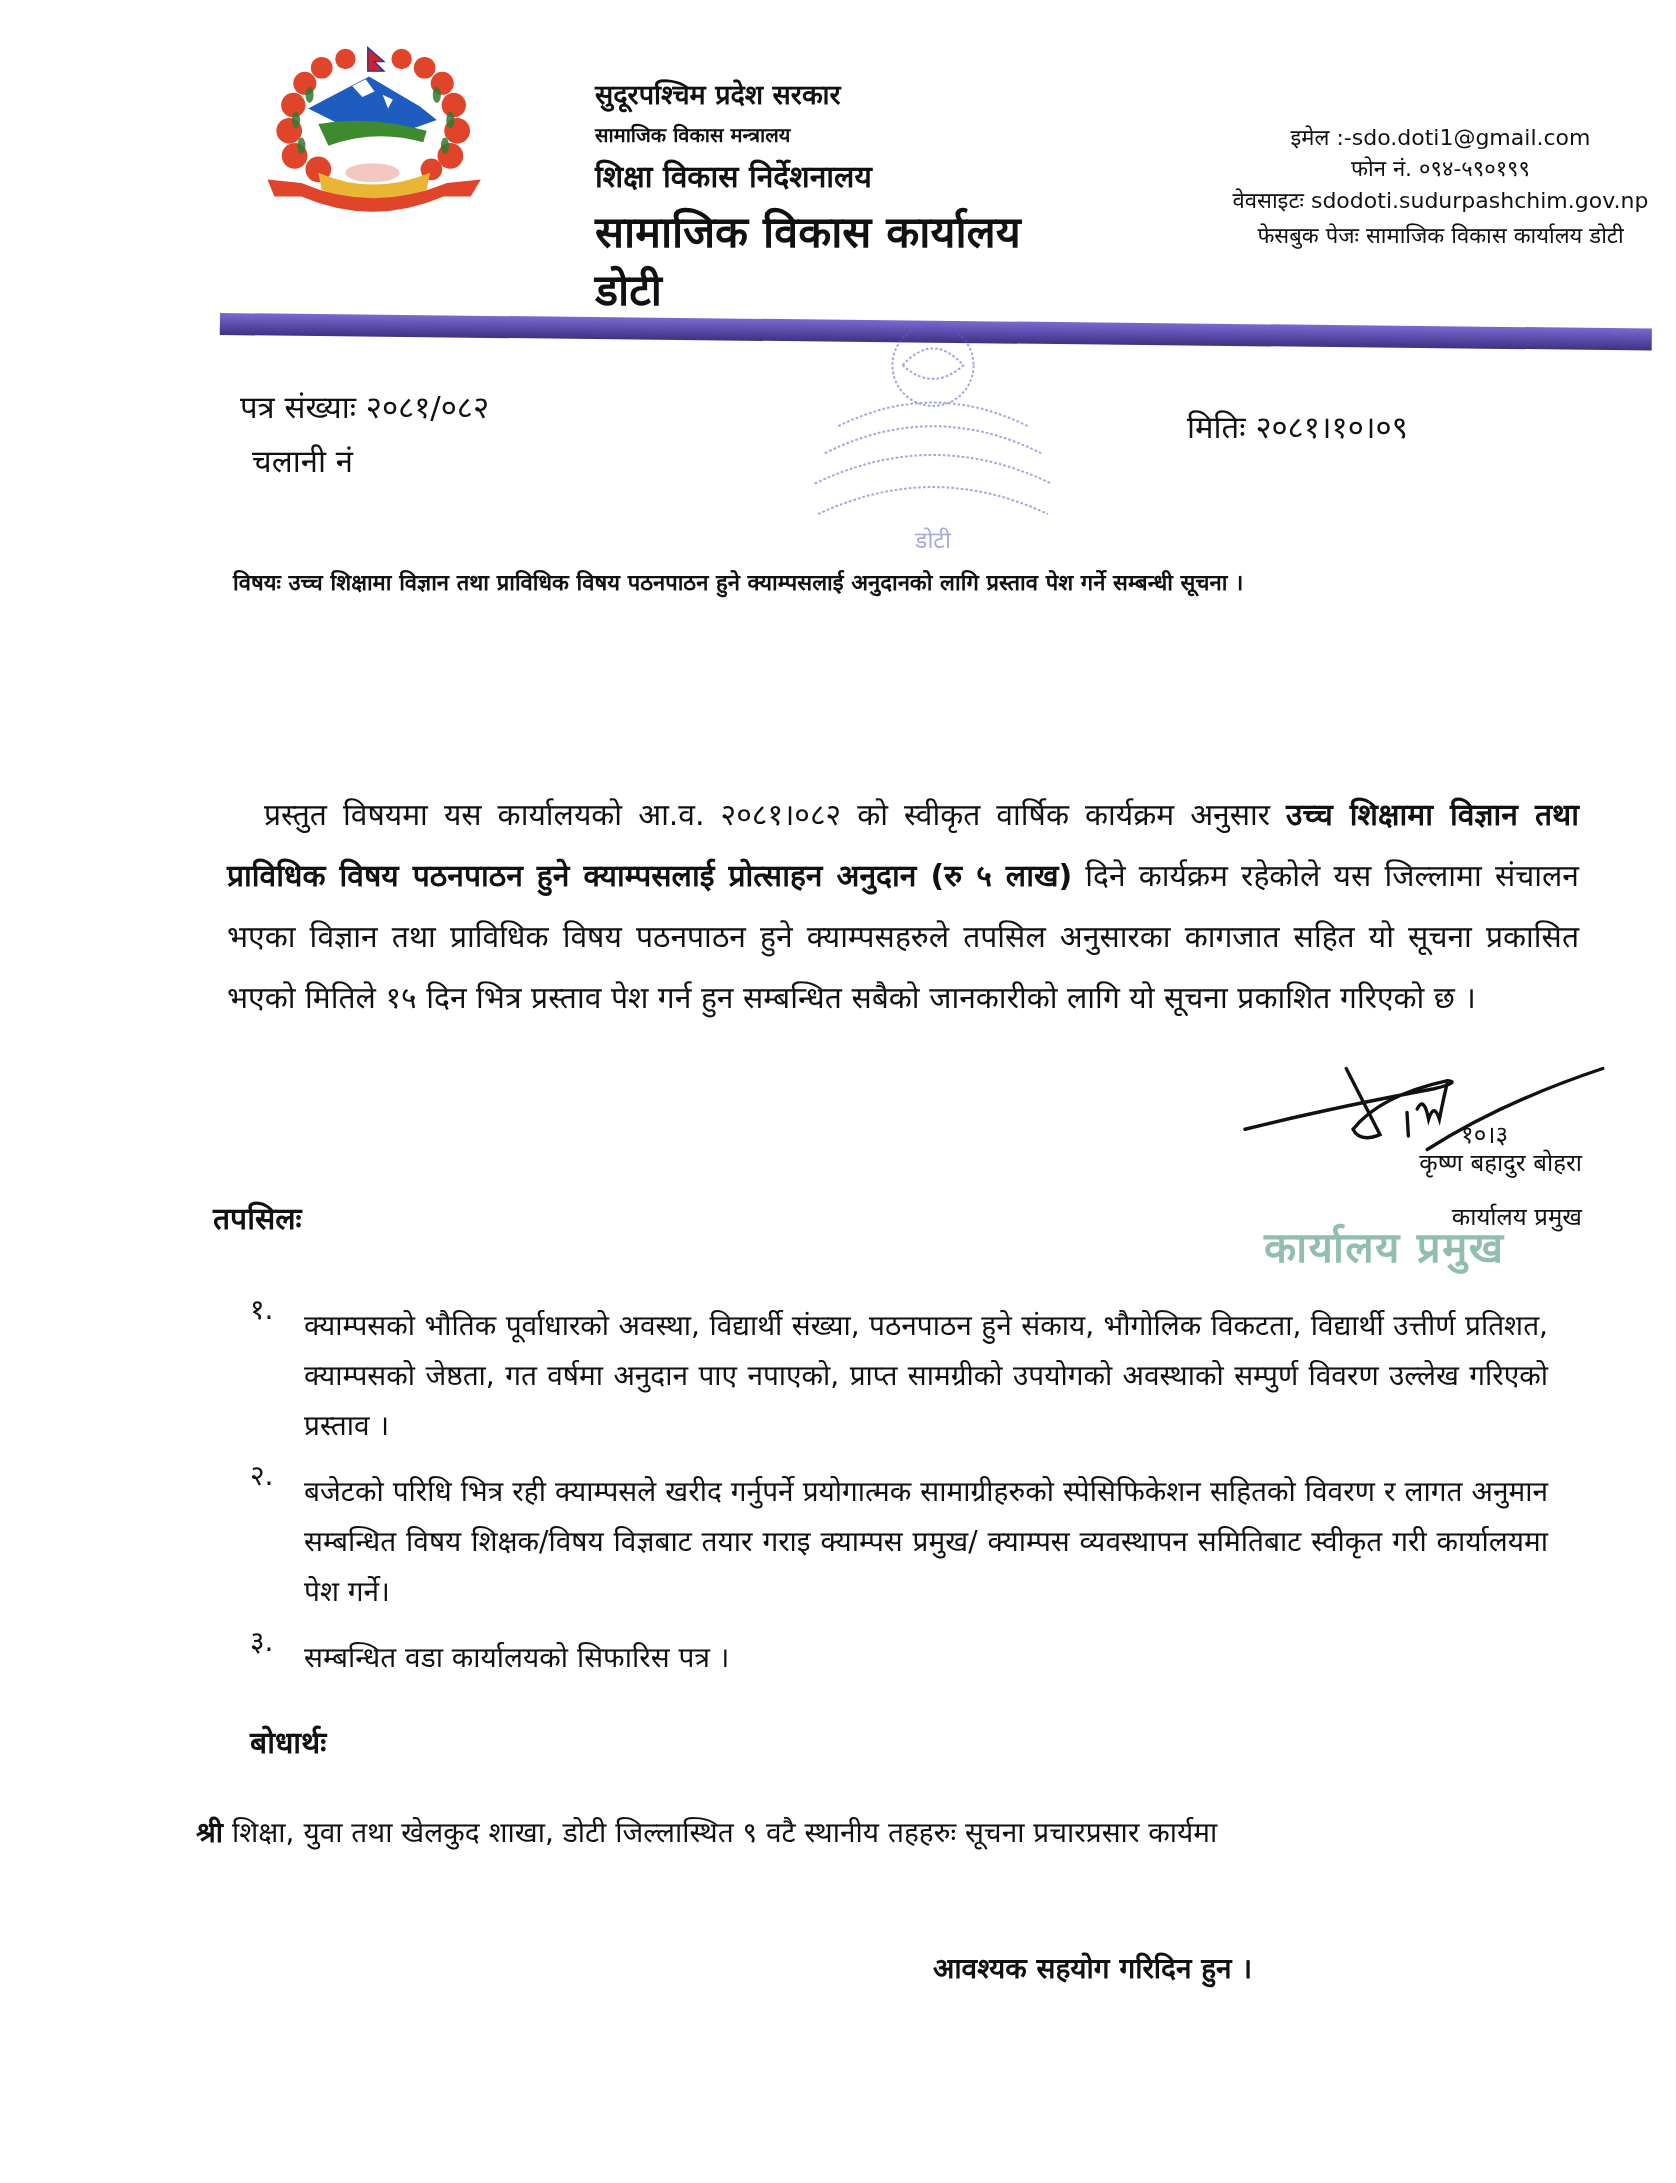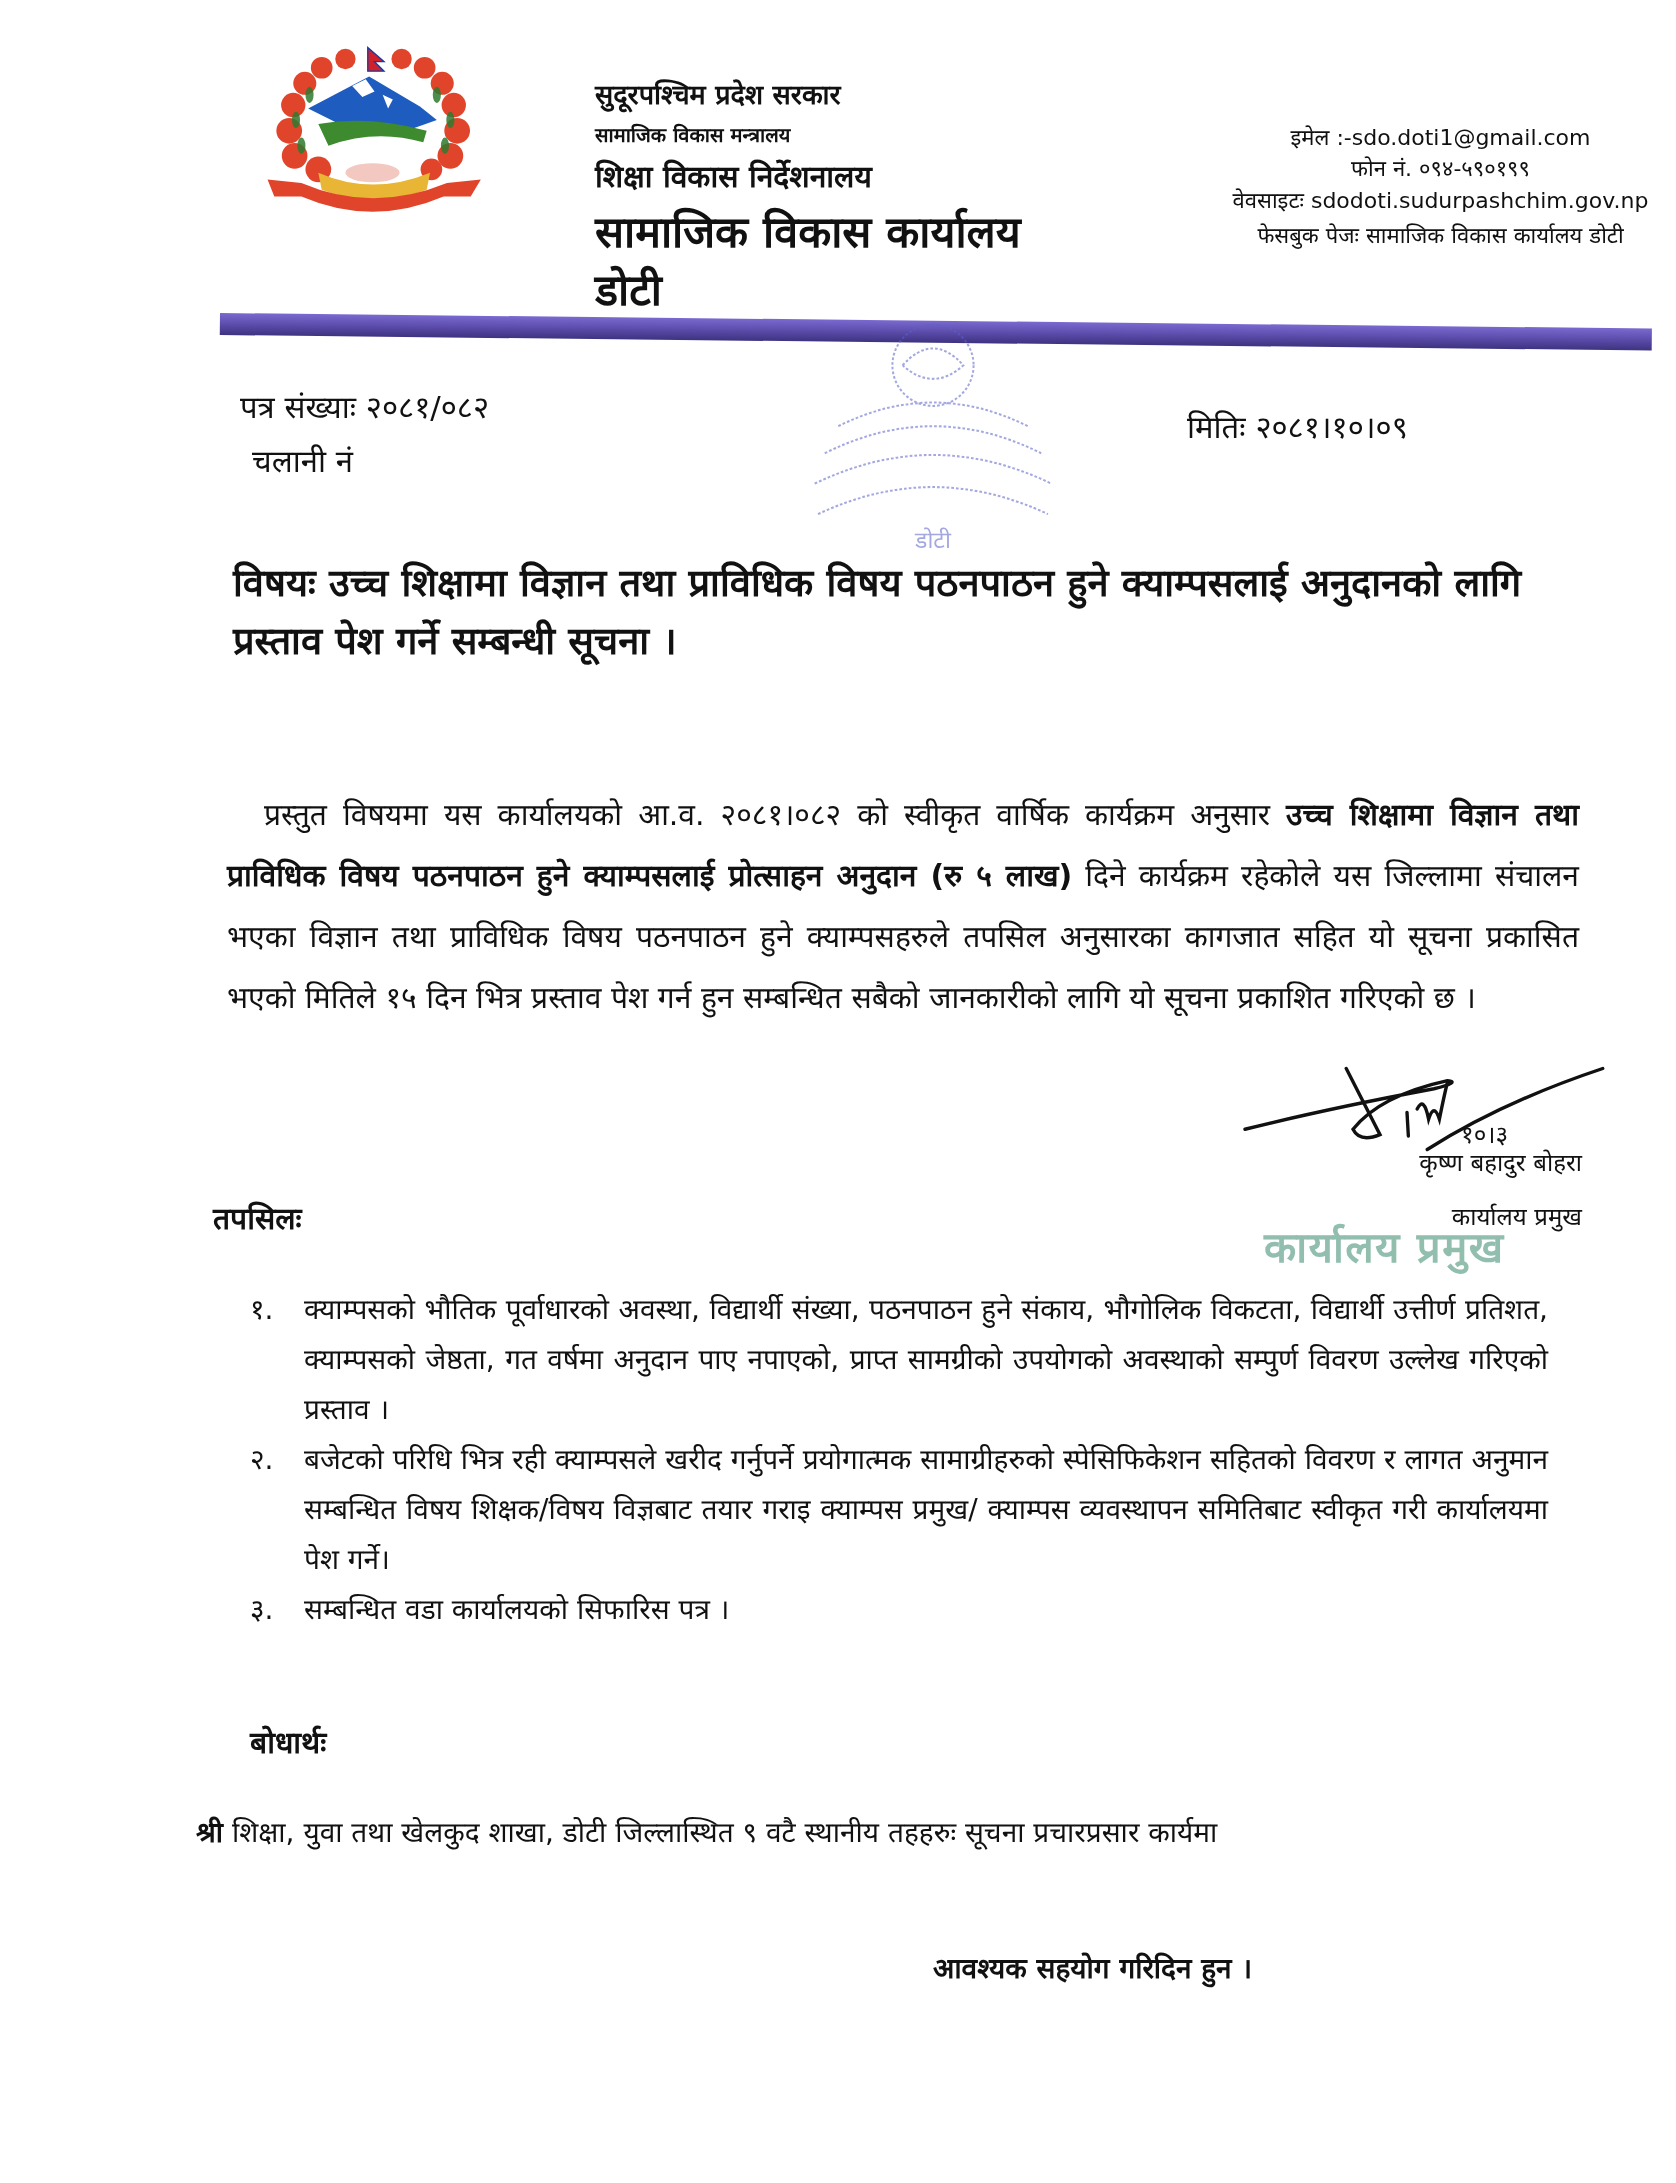--- a/index.html
+++ b/index.html
@@ -28,34 +28,34 @@
   .bar {
     left: 220px; top: 313px; width: 1432px; height: 21.6px;
     background: linear-gradient(180deg, #7a6ad0 0%, #5a4aa8 55%, #3d3380 100%);
     transform: rotate(0.62deg); transform-origin: left top;
   }
 
   
   .stamp { left: 784px; top: 318px; width: 298px; height: 257px; opacity: 0.55; }
 
   .meta { font-size: 31px; line-height: 41px; }
-  .subject { left: 233px; top: 554px; width: 1352px; font-size: 38px; line-height: 58px; font-weight: bold; }
+  .subject { left: 233px; top: 554px; width: 1352px; font-size: 22px; line-height: 58px; font-weight: bold; }
   .body-text { left: 227px; top: 784px; width: 1352px; font-size: 30px; line-height: 61px; text-align: justify; }
   .body-text .indent { padding-left: 37px; }
   .body-text b { font-weight: bold; }
 
   .sig { left: 1231px; top: 1055px; width: 379px; height: 108px; }
   .signer { left: 1271px; top: 1136px; width: 311px; text-align: right; font-size: 24px; line-height: 54px; }
   .green-stamp { left: 1264px; top: 1217px; font-size: 42px; color: #7fb3a0; letter-spacing: 1.4px; font-weight: bold; opacity: 0.85; }
 
   .tapsil-label { left: 213px; top: 1197px; font-size: 30px; font-weight: bold; }
   .list { left: 250px; top: 1285px; width: 1298px; font-size: 28px; line-height: 50px; }
   .list .item { display: flex; }
   .list .num { width: 54px; flex: none; }
-  .list .txt { flex: 1; text-align: justify; }
+  .list .txt { flex: 1; text-align: justify; margin-top: 16px; }
 
   .bodhartha { left: 250px; top: 1721px; font-size: 30px; font-weight: bold; }
   .cc { left: 196px; top: 1812px; width: 1318px; font-size: 28px; line-height: 41px; }
   .cc b { font-weight: bold; }
   .closing { left: 933px; top: 1948px; font-size: 28px; font-weight: bold; }
 </style>
 </head>
 <body>
 
 <div class="abs emblem">

